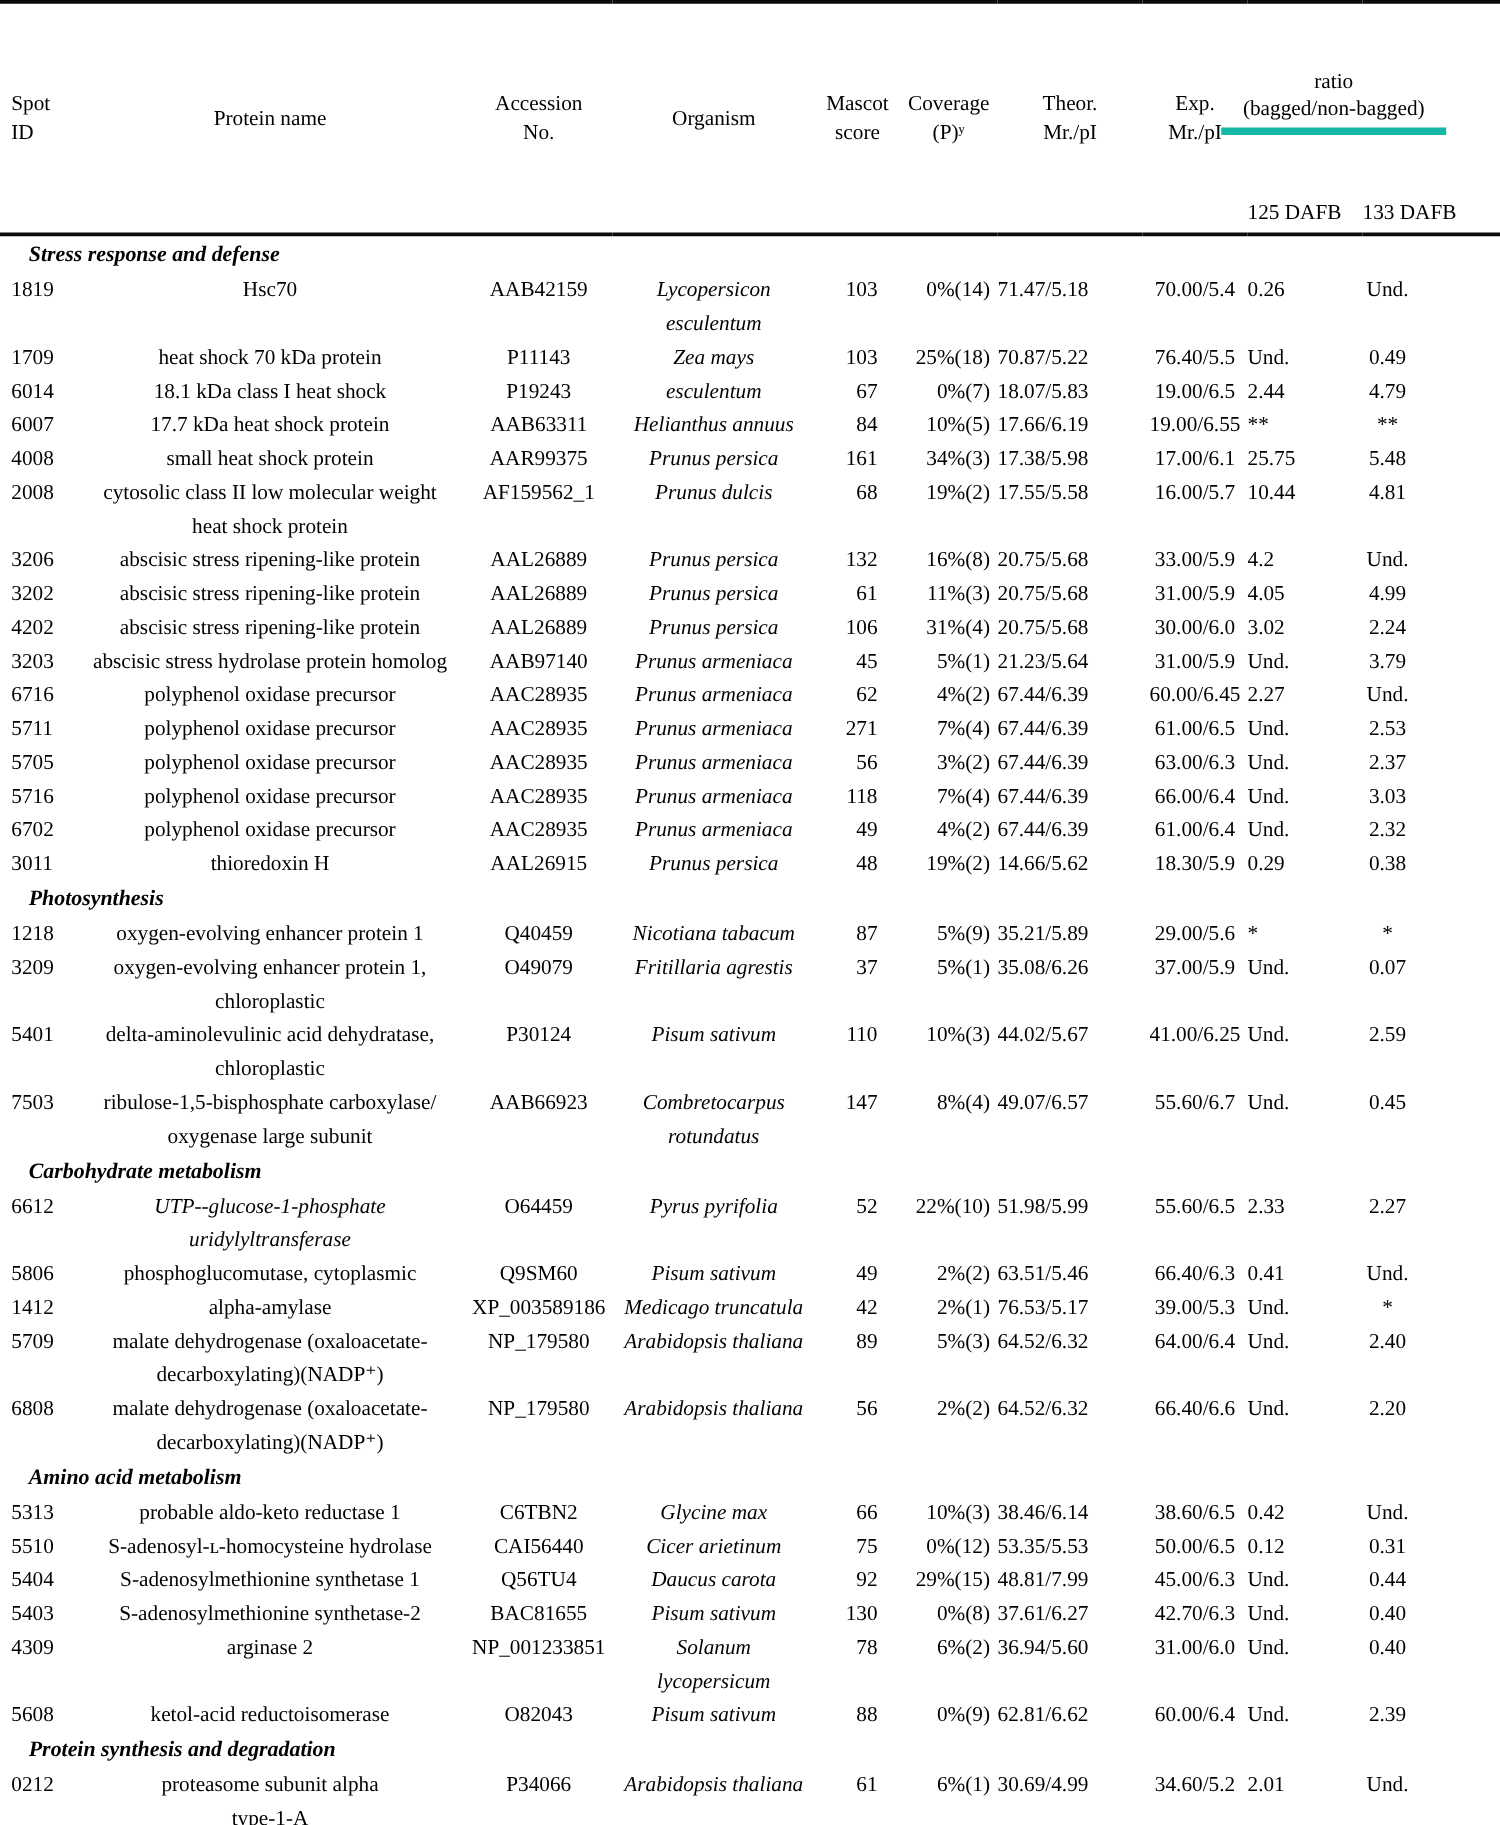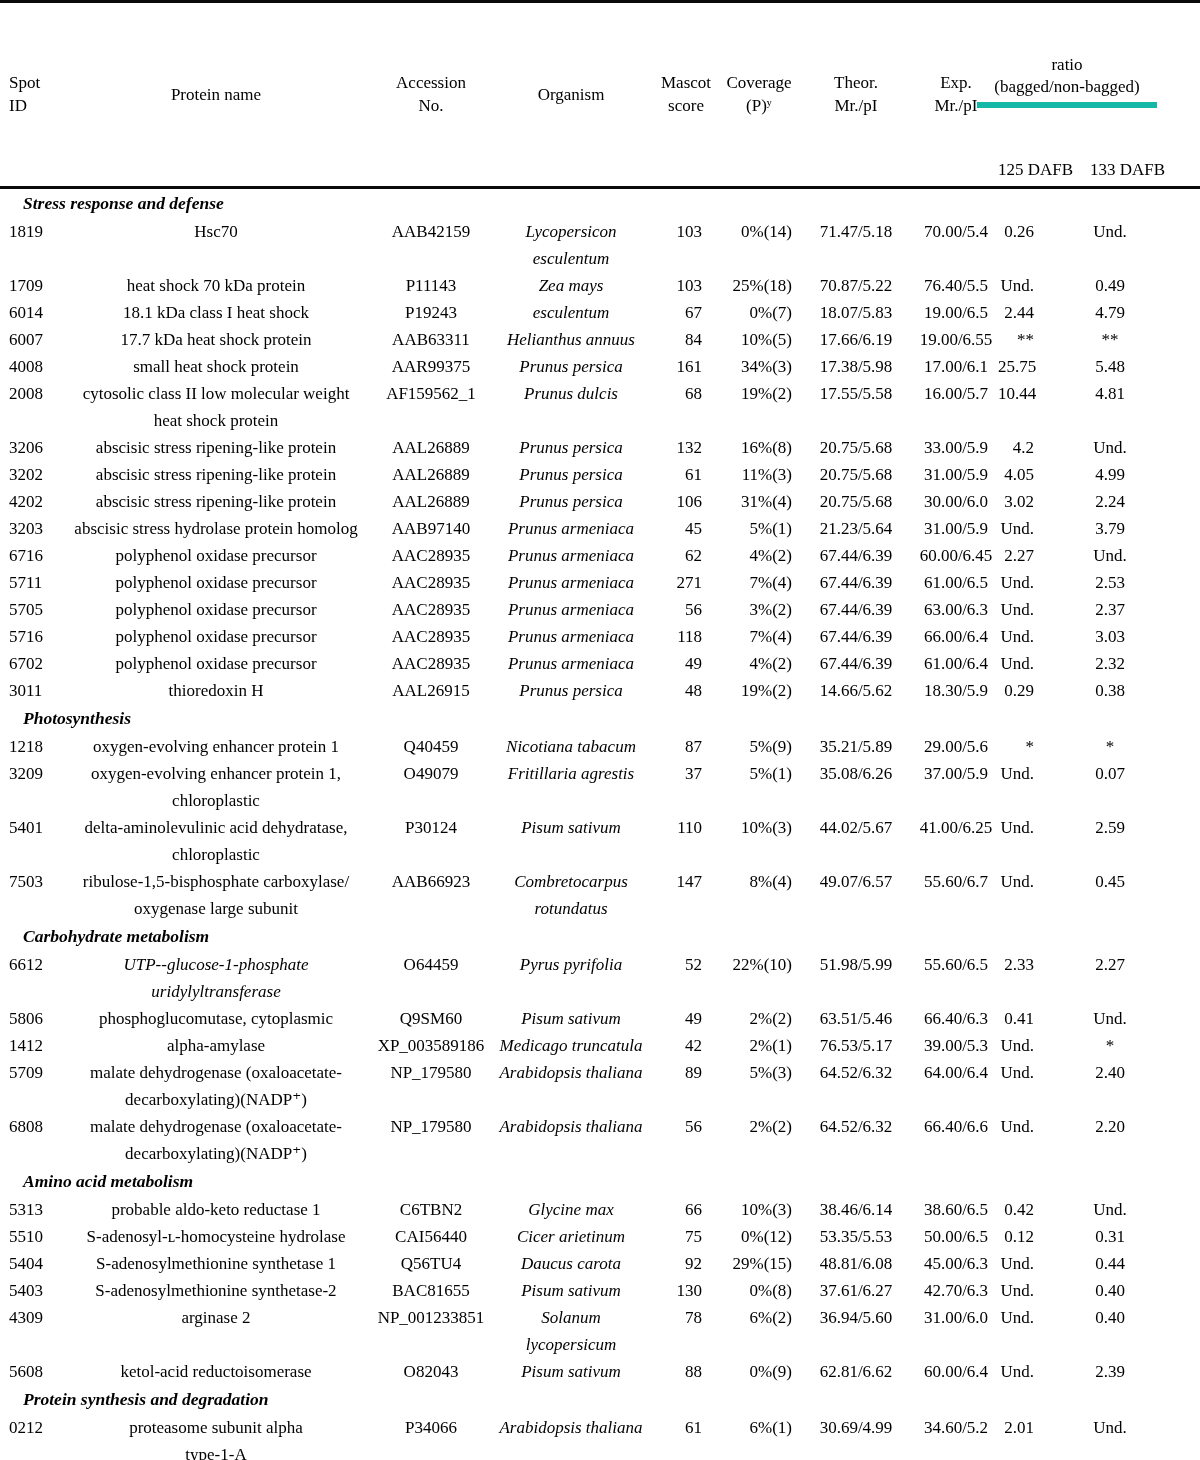--- a/index.html
+++ b/index.html
@@ -59,23 +59,23 @@
     padding-left: 23px;
     text-align: left;
   }
   .c-spot      { text-align: left; padding-left: 9px; white-space: nowrap; }
   .c-protein   { text-align: center; white-space: pre; }
   .c-protein.italic { font-style: italic; margin-top: 28px; }
   .c-accession { text-align: center; white-space: nowrap; }
   .c-organism  { text-align: center; font-style: italic; white-space: pre; }
   .c-mascot    { text-align: right; padding-right: 18px; white-space: nowrap; }
   .c-coverage  { text-align: right; padding-right: 6px; white-space: nowrap; }
-  .c-theor     { text-align: center; white-space: nowrap; }
+  .c-theor     { text-align: left; white-space: nowrap; }
   .c-exp       { text-align: center; white-space: nowrap; }
-  .c-r125      { text-align: right; padding-right: 56px; white-space: nowrap; }
+  .c-r125      { text-align: left; padding-right: 56px; white-space: nowrap; }
   .c-r133      { text-align: center; padding-right: 70px; white-space: nowrap; }
 </style>
 </head>
 <body>
 
 <table>
   <colgroup>
     <col style="width:60px">
     <col style="width:312px">
     <col style="width:118px">
@@ -459,21 +459,21 @@
         <td class="c-r125">0.12</td>
         <td class="c-r133">0.31</td>
       </tr>
       <tr>
         <td class="c-spot">5404</td>
         <td class="c-protein">S-adenosylmethionine synthetase 1</td>
         <td class="c-accession">Q56TU4</td>
         <td class="c-organism">Daucus carota</td>
         <td class="c-mascot">92</td>
         <td class="c-coverage">29%(15)</td>
-        <td class="c-theor">48.81/6.08</td>
+        <td class="c-theor">48.81/7.99</td>
         <td class="c-exp">45.00/6.3</td>
         <td class="c-r125">Und.</td>
         <td class="c-r133">0.44</td>
       </tr>
       <tr>
         <td class="c-spot">5403</td>
         <td class="c-protein">S-adenosylmethionine synthetase-2</td>
         <td class="c-accession">BAC81655</td>
         <td class="c-organism">Pisum sativum</td>
         <td class="c-mascot">130</td>

